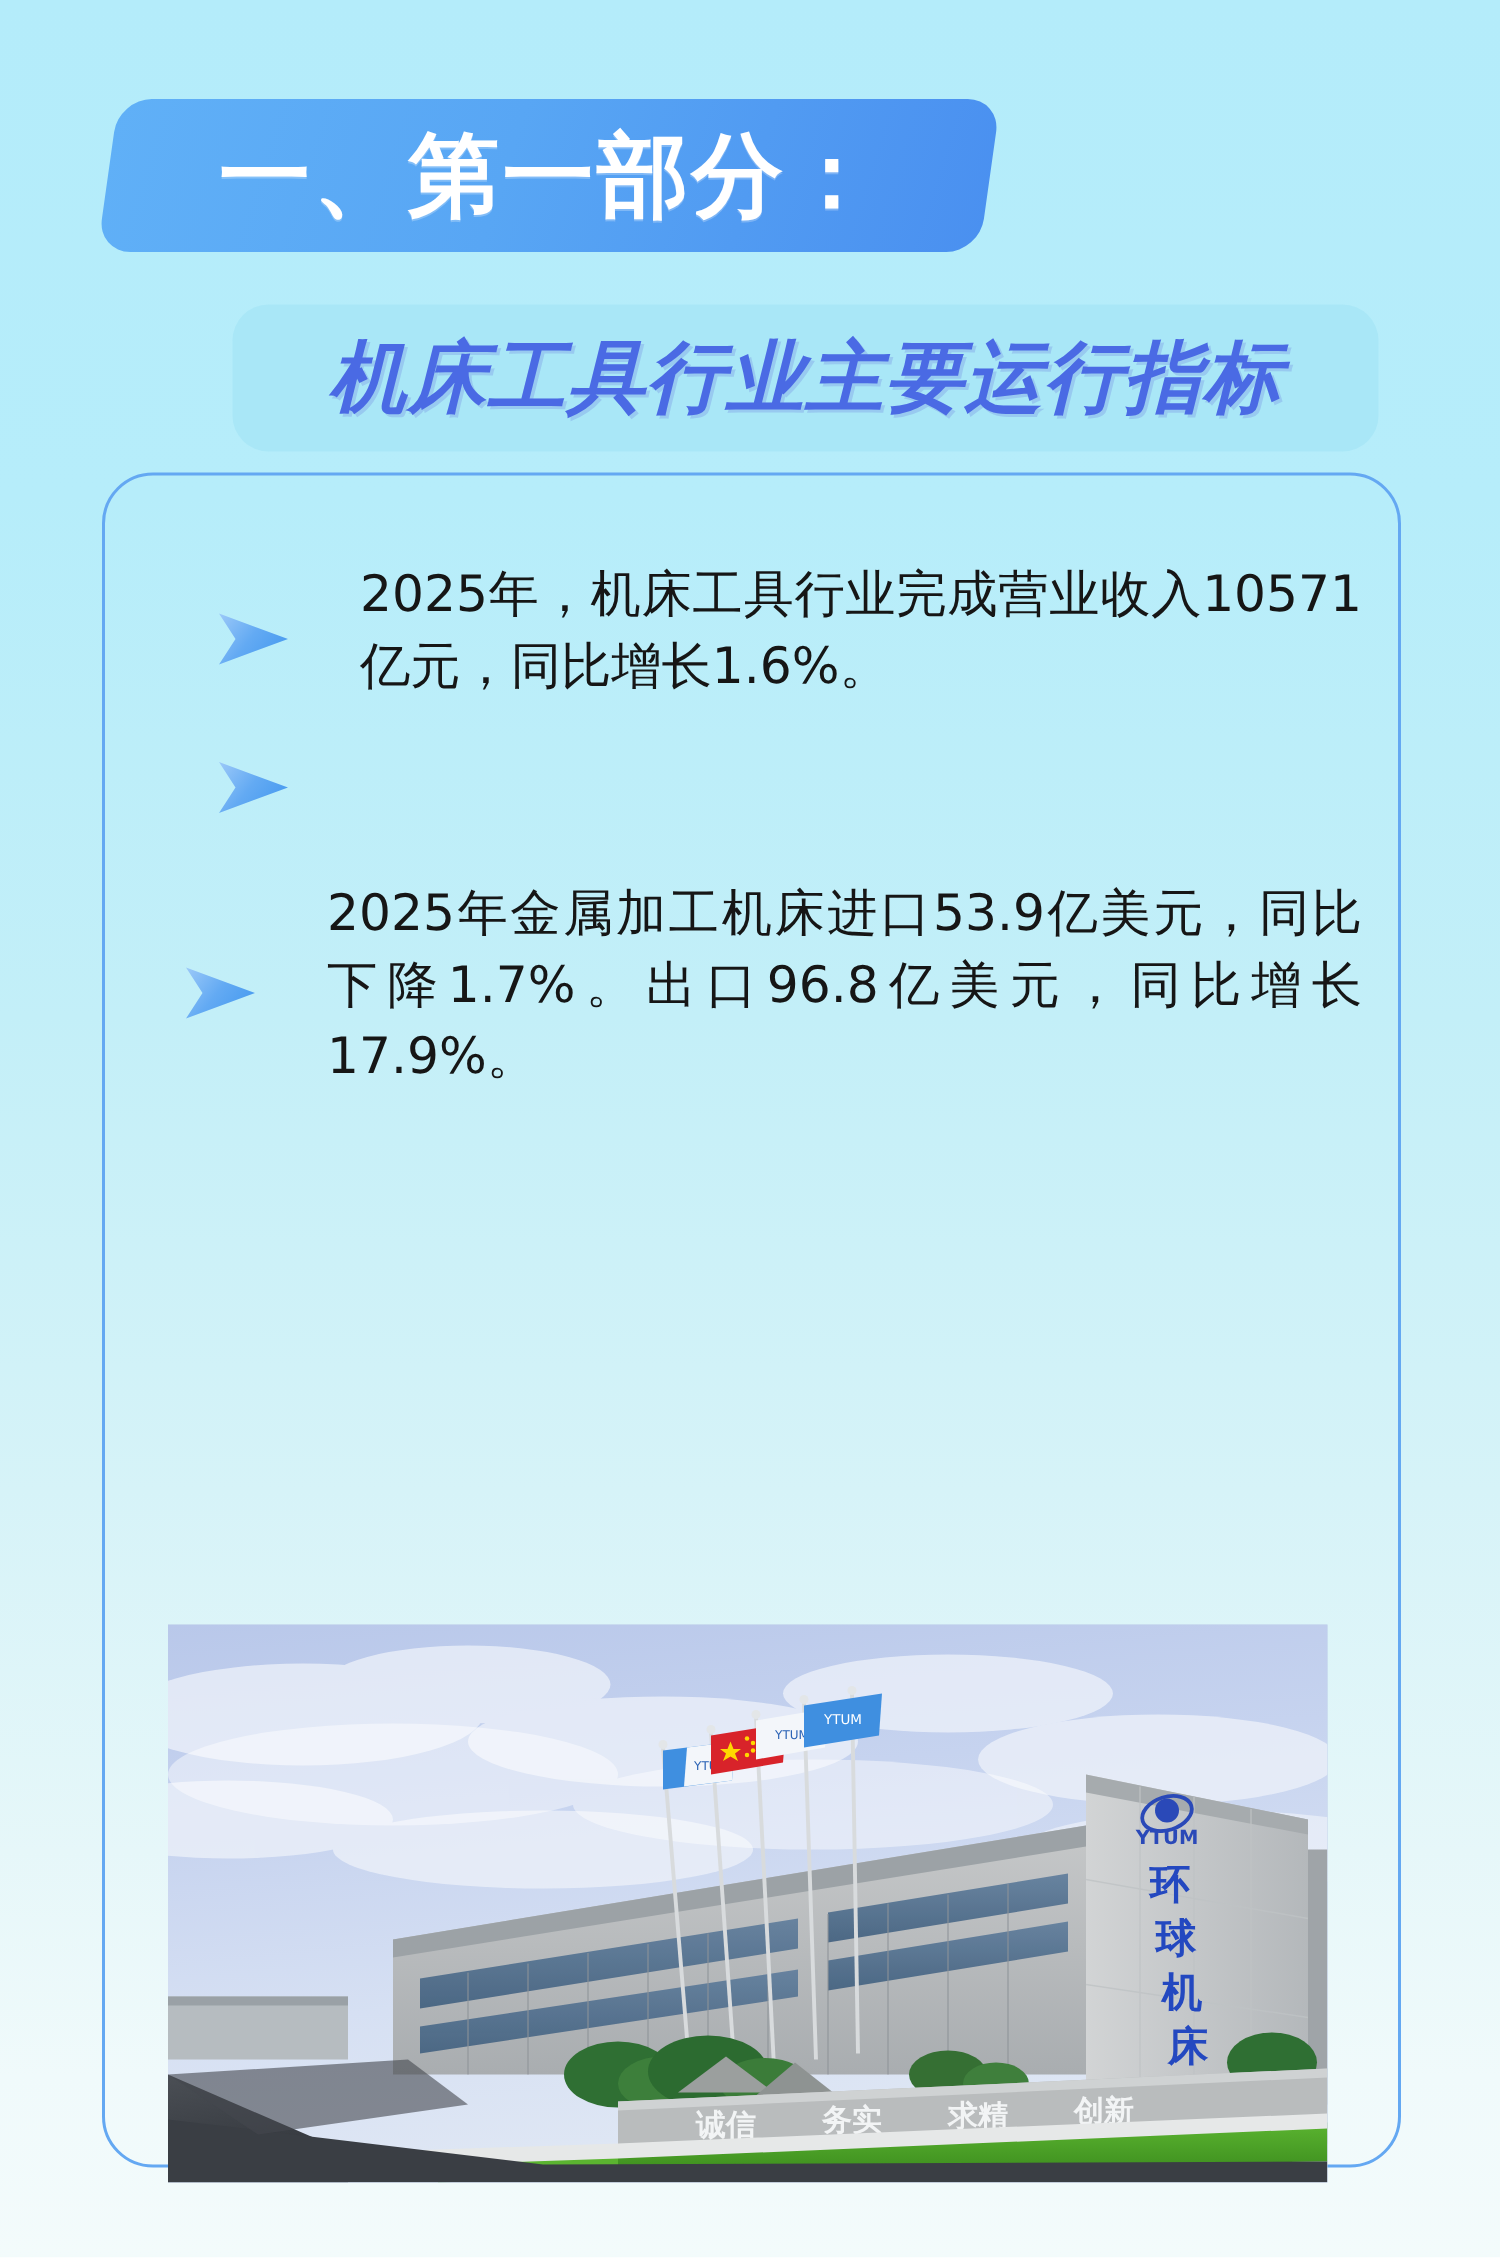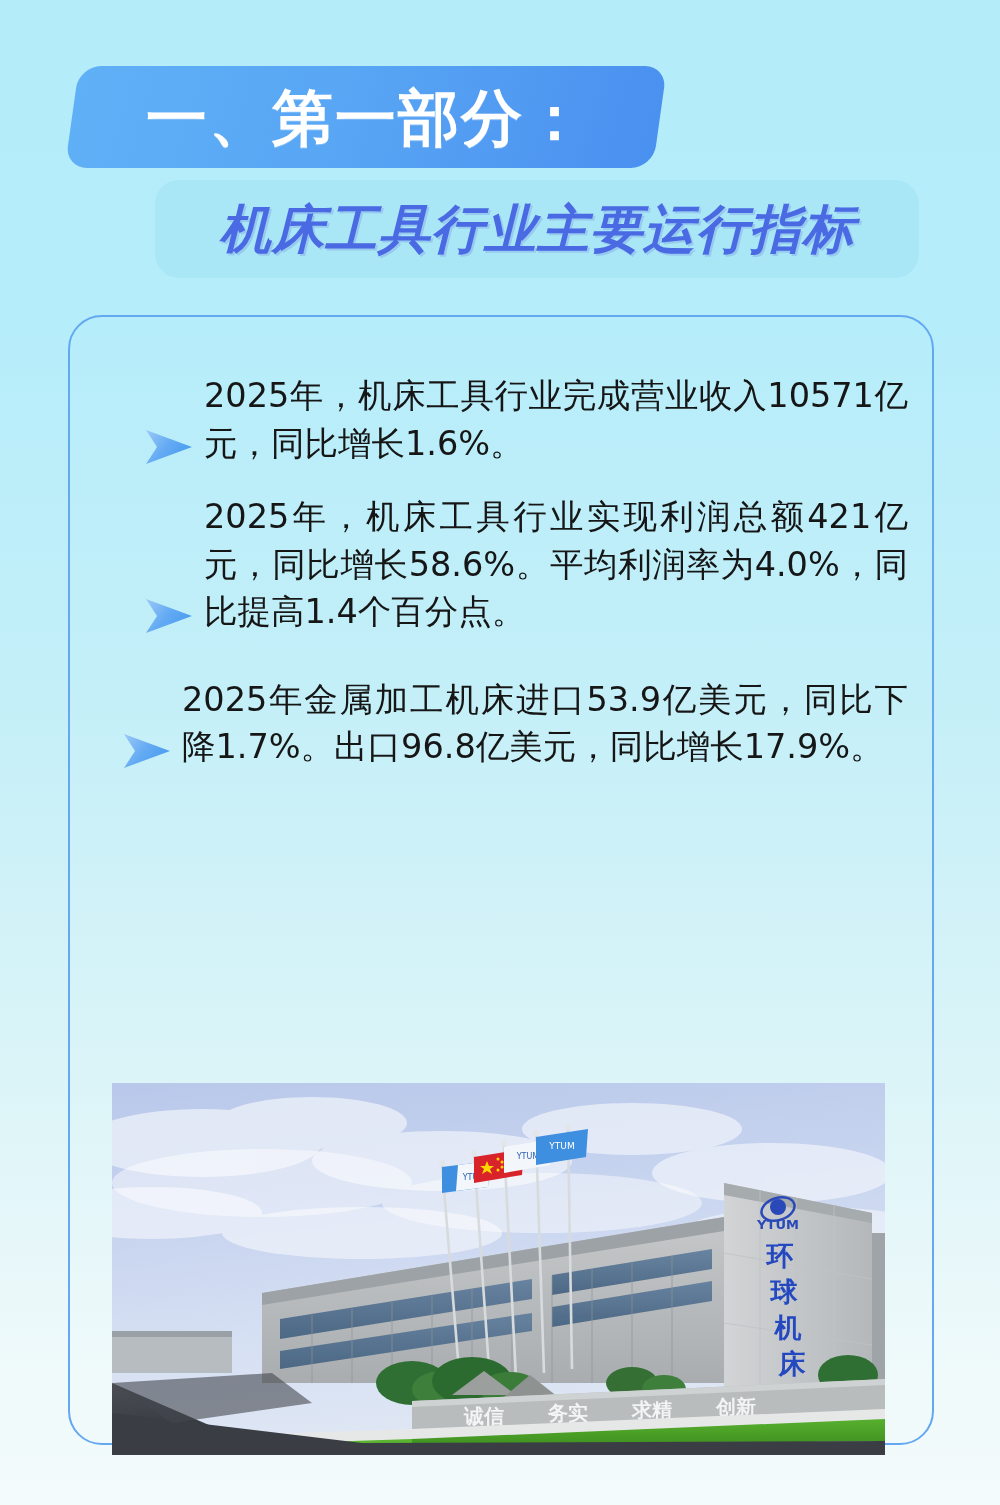--- a/index.html
+++ b/index.html
@@ -52,21 +52,21 @@
     line-height: 1;
     white-space: nowrap;
     font-family: "DejaVu Sans", "Liberation Sans", sans-serif;
     text-shadow: 0 1px 0 rgba(255,255,255,0.25);
   }
 
   
   .subtitle-banner {
     position: absolute;
     left: 155px;
-    top: 180px;
+    top: 203px;
     width: 764px;
     height: 98px;
     background: #a9e7f7;
     border-radius: 24px;
     display: flex;
     align-items: center;
     justify-content: center;
   }
   .subtitle-text {
     color: #4a6ae4;
@@ -95,21 +95,22 @@
   
   .bullets {
     position: absolute;
     left: 118px;
     top: 372px;
     width: 790px;
   }
   .bullet {
     position: relative;
     display: flex;
-    align-items: flex-end;
+    align-items: center;
+    gap: 36px;
   }
   .bullet-marker {
     flex: 0 0 auto;
     width: 58px;
     height: 40px;
     margin-top: 12px;
     margin-right: 6px;
   }
   .bullet-marker svg { display: block; }
   .bullet-text {
@@ -178,21 +179,20 @@
           <defs>
             <linearGradient id="agrad2" x1="0" y1="0" x2="1" y2="0.6">
               <stop offset="0%" stop-color="#9cc9f8"></stop>
               <stop offset="55%" stop-color="#63aaf3"></stop>
               <stop offset="100%" stop-color="#4a9cf0"></stop>
             </linearGradient>
           </defs>
           <path d="M6 3 L52 20 L6 37 L17 20 Z" fill="url(#agrad2)"></path>
         </svg>
       </span>
-      <span class="bullet-text">2025年，机床工具行业实现利润总额421亿元，同比增长58.6%。平均利润率为4.0%，同比提高1.4个百分点。</span>
     </div>
 
 
     <div class="bullet b4">
       <span class="bullet-marker">
         <svg viewBox="0 0 58 40" width="58" height="40" aria-hidden="true">
           <defs>
             <linearGradient id="agrad4" x1="0" y1="0" x2="1" y2="0.6">
               <stop offset="0%" stop-color="#9cc9f8"></stop>
               <stop offset="55%" stop-color="#63aaf3"></stop>

